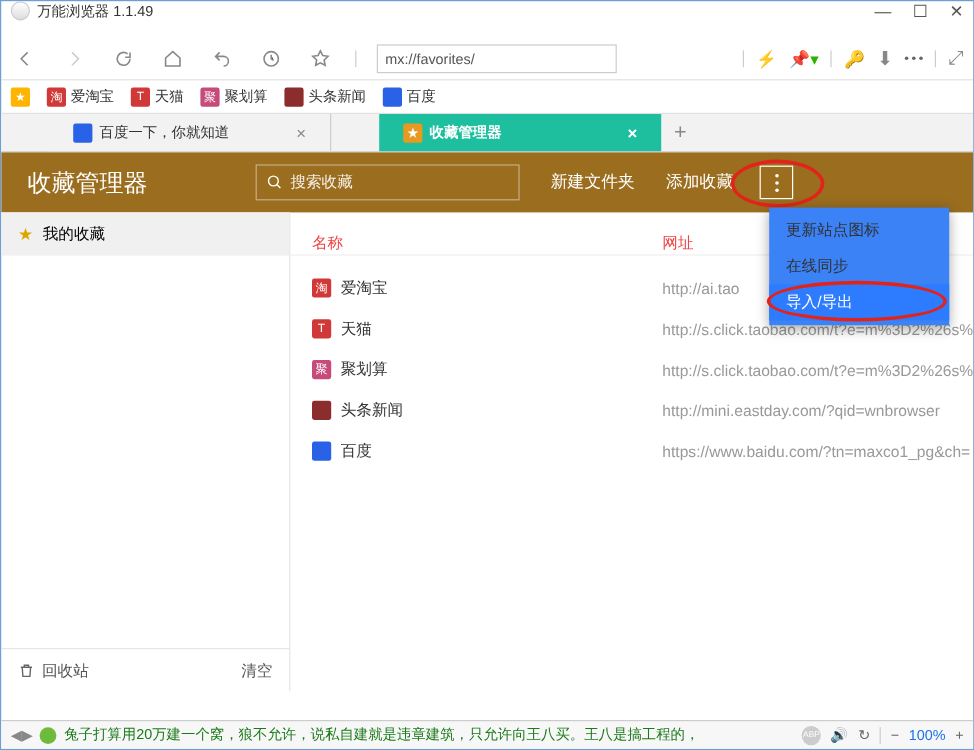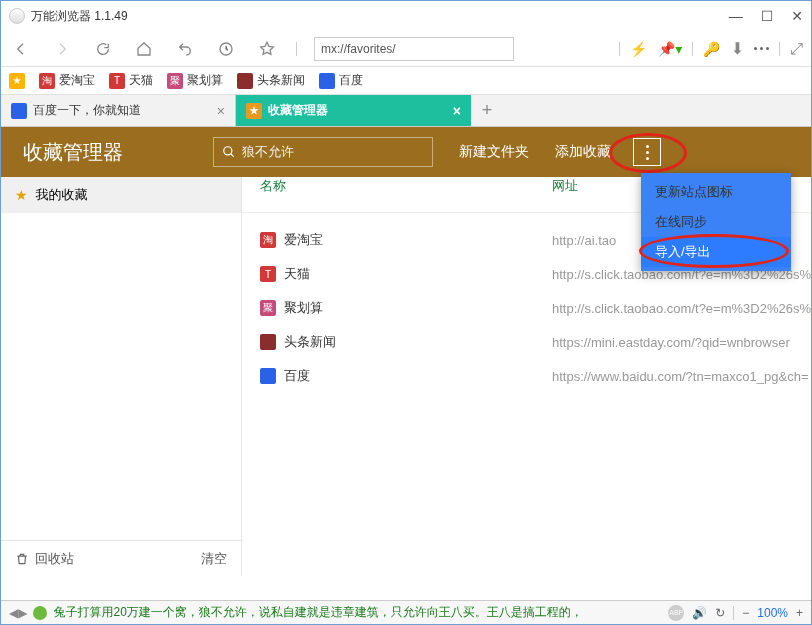--- a/index.html
+++ b/index.html
@@ -1,17 +1,17 @@
 <!DOCTYPE html>
 <html><head>
 <meta charset="utf-8">
 <style>
   * { box-sizing: border-box; margin: 0; padding: 0; font-family: "Microsoft YaHei", Arial, sans-serif; }
   body { width: 812px; height: 625px; background: #fff; position: relative; overflow: hidden; border:1px solid #6ca0d4;}
-  .titlebar { height: 30px; display:flex; align-items:center; padding: 0 8px; font-size:12px; color:#333; }
+  .titlebar { height: 30px; display:flex; align-items:flex-start; padding: 0 8px; font-size:12px; color:#333; }
   .app-icon { width:16px; height:16px; margin-right:6px; background:linear-gradient(#fff,#ddd); border-radius:50%; border:1px solid #ccc;}
   .win-controls { margin-left:auto; display:flex; gap:18px; font-size:14px; color:#555;}
   .nav-toolbar { height:36px; display:flex; align-items:center; padding:0 8px; gap:17px; border-bottom:1px solid #e0e0e0;}
   .nav-btn { width:24px; height:24px; display:flex; align-items:center; justify-content:center; color:#777; cursor:pointer;}
   .nav-btn svg{width:16px;height:16px;}
   .url-bar { flex:0 0 200px; height:24px; border:1px solid #ccc; display:flex; align-items:center; padding:0 6px; font-size:12px; color:#555; background:#fff;}
   .nav-right { margin-left:auto; display:flex; align-items:center; gap:10px;}
   .bolt { color:#2db200; font-size:14px;}
   .pin { color:#2db200; font-size:14px;}
   .key { color:#e0a400; font-size:14px;}
@@ -20,21 +20,21 @@
   .bookmark-bar { height:28px; display:flex; align-items:center; padding:0 8px; gap:14px; font-size:12px; border-bottom:1px solid #e0e0e0;}
   .bm-item { display:flex; align-items:center; gap:4px; cursor:pointer; color:#333;}
   .ficon { width:16px; height:16px; display:flex; align-items:center; justify-content:center; font-size:10px; color:#fff; border-radius:2px;}
   .ficon.star{background:#ffb400;}
   .ficon.red{background:#d13838;}
   .ficon.tmall{background:#d13838;}
   .ficon.ju{background:#c64b7a;}
   .ficon.news{background:#8b2d2d;}
   .ficon.baidu{background:#2962e6;}
   .tabstrip { height:32px; display:flex; align-items:stretch; background:#f2f2f2; border-bottom:1px solid #ccc;}
-  .tab { display:flex; align-items:center; padding:0 10px; font-size:12px; width:235px; position:relative; cursor:pointer;}
+  .tab { display:flex; align-items:center; padding:0 20px; font-size:12px; width:235px; position:relative; cursor:pointer;margin-left:40px;}
   .tab .close{margin-left:auto; font-size:14px; color:#888;}
   .tab1 { background:#f2f2f2; color:#333; border-right:1px solid #ccc;}
   .tab2 { background:#1dbf9f; color:#fff; font-weight:bold;}
   .tab2 .close{color:#fff;}
   .tab-icon{width:16px;height:16px;margin-right:6px;display:flex;align-items:center;justify-content:center;border-radius:2px;}
   .tab2 .tab-icon{background:#e79a1f;color:#fff;font-size:10px;}
   .newtab{width:32px;display:flex;align-items:center;justify-content:center;font-size:18px;color:#888;}
   .header { height:50px; background:#9a6d1f; display:flex; align-items:center; padding:0 22px; color:#fff;}
   .header-title{font-size:20px;}
   .search-box{margin-left:90px; width:220px; height:30px; border:1px solid rgba(255,255,255,.45); display:flex; align-items:center; padding:0 8px; color:#fff; font-size:13px;}
@@ -45,21 +45,21 @@
   .red-ellipse{position:absolute; border:3px solid #e2231a; border-radius:50%; pointer-events:none;}
   .ellipse1{width:78px;height:40px; left:-25px; top:-6px;}
   .content{display:flex; height:calc(100% - 30px - 36px - 28px - 32px - 50px - 24px - 24px); position:relative;}
   .sidebar{width:245px; border-right:1px solid #e5e5e5; display:flex; flex-direction:column;}
   .side-item{height:36px;display:flex;align-items:center;padding:0 14px;font-size:13px;gap:8px;cursor:pointer;}
   .side-item.active{background:#f0f0f0;}
   .side-star{color:#e0a400;font-size:14px;}
   .side-bottom{margin-top:auto;height:36px;display:flex;align-items:center;padding:0 14px;justify-content:space-between;font-size:13px;color:#555;border-top:1px solid #e5e5e5;}
   .trash{display:flex;align-items:center;gap:6px;}
   .main{flex:1;display:flex;flex-direction:column;}
-  .col-head{height:36px;display:flex;align-items:flex-start;font-size:13px;color:#15803d;border-bottom:1px solid #eee;}
+  .col-head{height:36px;display:flex;align-items:flex-end;font-size:13px;color:#ef4444;border-bottom:1px solid #eee;}
   .col-name{width:310px;padding-left:18px;}
   .col-url{flex:1;}
   .rows{padding-top:10px;}
   .row{height:34px;display:flex;align-items:center;font-size:13px;}
   .row .name{width:310px;padding-left:18px;display:flex;align-items:center;gap:8px;color:#333;}
   .row .url{flex:1;color:#999;white-space:nowrap;overflow:hidden;}
   .dropdown{position:absolute; top:172px; right:20px; width:150px; background:#3b82f6; box-shadow:0 3px 10px rgba(0,0,0,.35); z-index:50; padding:4px 0;}
   .dd-item{height:30px;display:flex;align-items:center;padding:0 14px;font-size:13px;color:#333;cursor:pointer;}
   .dd-item.hl{background:#2d7bff;color:#fff;position:relative;}
   .ellipse2{width:150px;height:34px;left:-2px;top:-3px;}
@@ -183,21 +183,21 @@
   <div class="newtab">+</div>
 </div>
 
 <div class="header">
   <span class="header-title">收藏管理器</span>
   <div class="search-box">
     <svg viewBox="0 0 24 24">
         <circle cx="10" cy="10" r="7" fill="none" stroke="#fff" stroke-width="2"></circle>
         <path stroke="#fff" stroke-width="2" d="M15 15l5 5"></path>
       </svg>
-    <span style="opacity:.9">狼不允许</span>
+    <span style="opacity:.9">搜索收藏</span>
   </div>
   <span class="hdr-link">新建文件夹</span>
   <span class="hdr-link">添加收藏</span>
   <div class="more-btn">
     <span></span>
       <span></span>
       <span></span>
     <div class="red-ellipse ellipse1"></div>
   </div>
 </div>
@@ -243,21 +243,21 @@
             <span class="ficon ju">聚</span>
             <span>聚划算</span>
           </div>
           <div class="url">http://s.click.taobao.com/t?e=m%3D2%26s%</div>
         </div>
         <div class="row">
           <div class="name">
             <span class="ficon news"></span>
             <span>头条新闻</span>
           </div>
-          <div class="url">https://mini.eastday.com/?qid=wnbrowser</div>
+          <div class="url">http://mini.eastday.com/?qid=wnbrowser</div>
         </div>
         <div class="row">
           <div class="name">
             <span class="ficon baidu"></span>
             <span>百度</span>
           </div>
           <div class="url">https://www.baidu.com/?tn=maxco1_pg&amp;ch=</div>
         </div>
       </div>
   </div>

